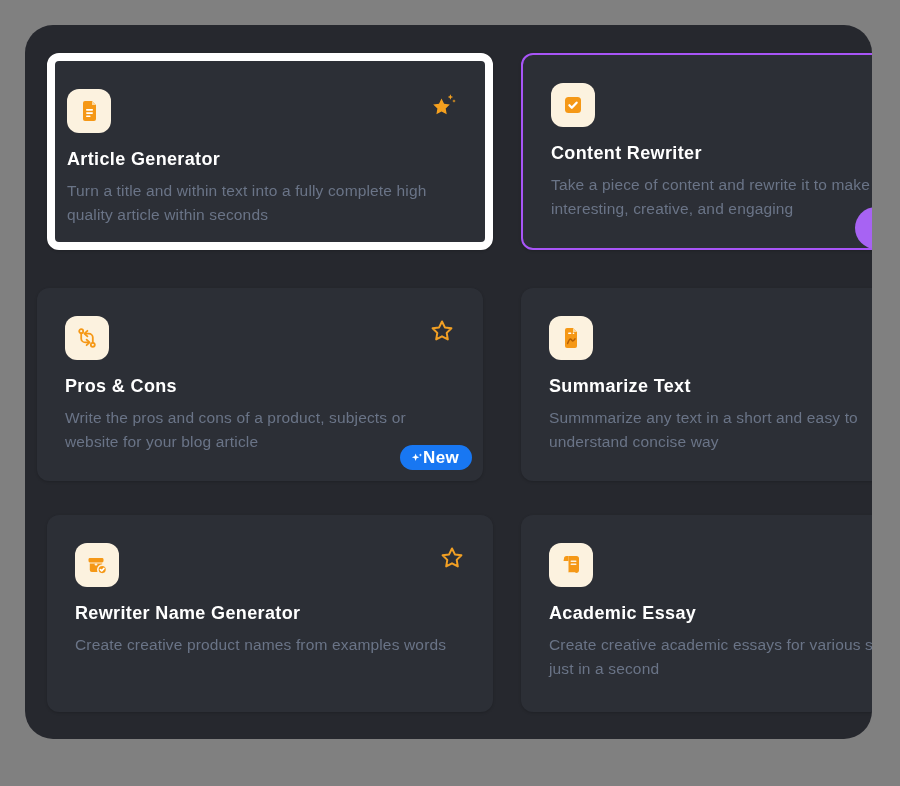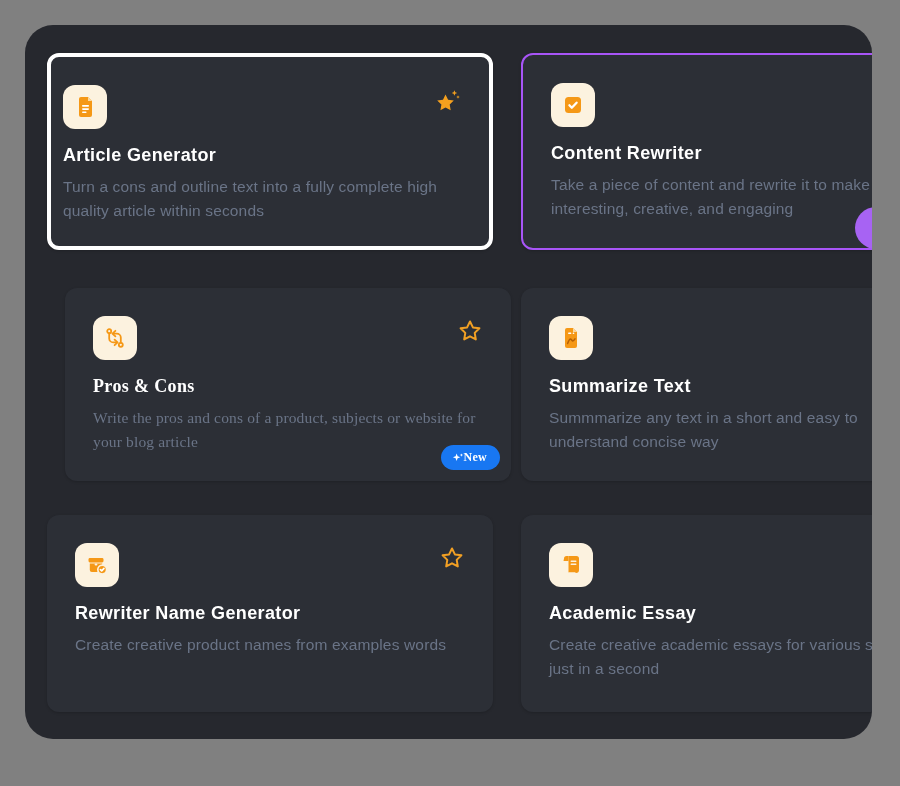--- a/index.html
+++ b/index.html
@@ -19,25 +19,25 @@
   .card{
     position:absolute;
     width:446px;height:197px;
     background:#2c2f36;
     border-radius:12px;
     box-sizing:border-box;
     padding:28px;
     cursor:pointer;
     box-shadow:0 1px 3px rgba(0,0,0,.18);
   }
-  .card--accent-orange{border:4px solid #ffffff;padding-left:12px;}
+  .card--accent-orange{border:8px solid #ffffff;padding-left:12px;}
   .card--accent-purple{border:2px solid #a855f7;}
   .pos-r1c1{left:22px;top:28px;}
   .pos-r1c2{left:496px;top:28px;}
-  .pos-r2c1{left:40px;top:263px;height:193px;font-family:Liberation Serif, serif;}
+  .pos-r2c1{left:12px;top:263px;height:193px;}
   .pos-r2c2{left:496px;top:263px;height:193px;}
   .pos-r3c1{left:22px;top:490px;}
   .pos-r3c2{left:496px;top:490px;}
   .tile{
     width:44px;height:44px;
     background:#fcf2df;
     border-radius:12px;
     display:flex;align-items:center;justify-content:center;
   }
   .tile svg{width:24px;height:24px;display:block;}
@@ -63,21 +63,21 @@
   }
   .fav svg{width:26px;height:26px;display:block;}
   .badge{
     position:absolute;right:11px;bottom:11px;
     height:25px;
     padding:0 13px 0 11px;
     background:#1877f2;
     border-radius:13px;
     display:flex;align-items:center;
     color:#ffffff;
-    font-size:12px;
+    font-size:17px;
     font-weight:700;
     letter-spacing:.02em;
     margin-top:48px;
   }
   .badge svg{width:12px;height:12px;display:block;}
   .fab{
     position:absolute;
     left:332px;top:152px;
     width:42px;height:42px;
     border-radius:50%;
@@ -102,21 +102,21 @@
       </svg>
     </div>
     <div class="fav">
       <svg viewBox="0 0 26 26" aria-hidden="true">
         <path d="M10.5 7.6l2.6 5.2 5.7.8-4.1 4 1 5.7-5.2-2.7-5.1 2.7 1-5.7-4.2-4 5.8-.8z" fill="#f5a01e"></path>
         <path d="M19.4 3.2l.8 2 2 .8-2 .8-.8 2-.8-2-2-.8 2-.8z" fill="#f5a01e"></path>
         <path d="M23 8.2l.5 1.3 1.3.5-1.3.5-.5 1.3-.5-1.3-1.3-.5 1.3-.5z" fill="#f5a01e"></path>
       </svg>
     </div>
     <h3>Article Generator</h3>
-    <p>Turn a cons and outline text into a fully complete high quality article within seconds</p>
+    <p>Turn a title and within text into a fully complete high quality article within seconds</p>
   </div>
 
   <div class="card card--accent-purple pos-r1c2">
     <div class="tile">
       <svg viewBox="0 0 24 24" aria-hidden="true">
         <rect x="4" y="4" width="16" height="16" rx="3.5" fill="#f59816"></rect>
         <path d="M8.4 12.3l2.4 2.4 4.8-5" stroke="#fff" stroke-width="2.3" fill="none" stroke-linecap="round" stroke-linejoin="round"></path>
       </svg>
     </div>
     <h3>Content Rewriter</h3>

